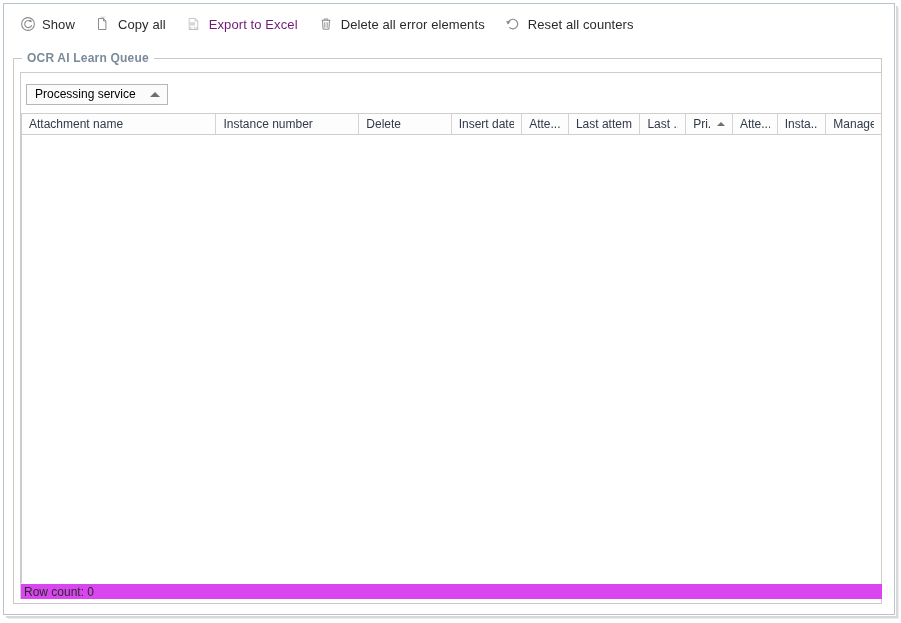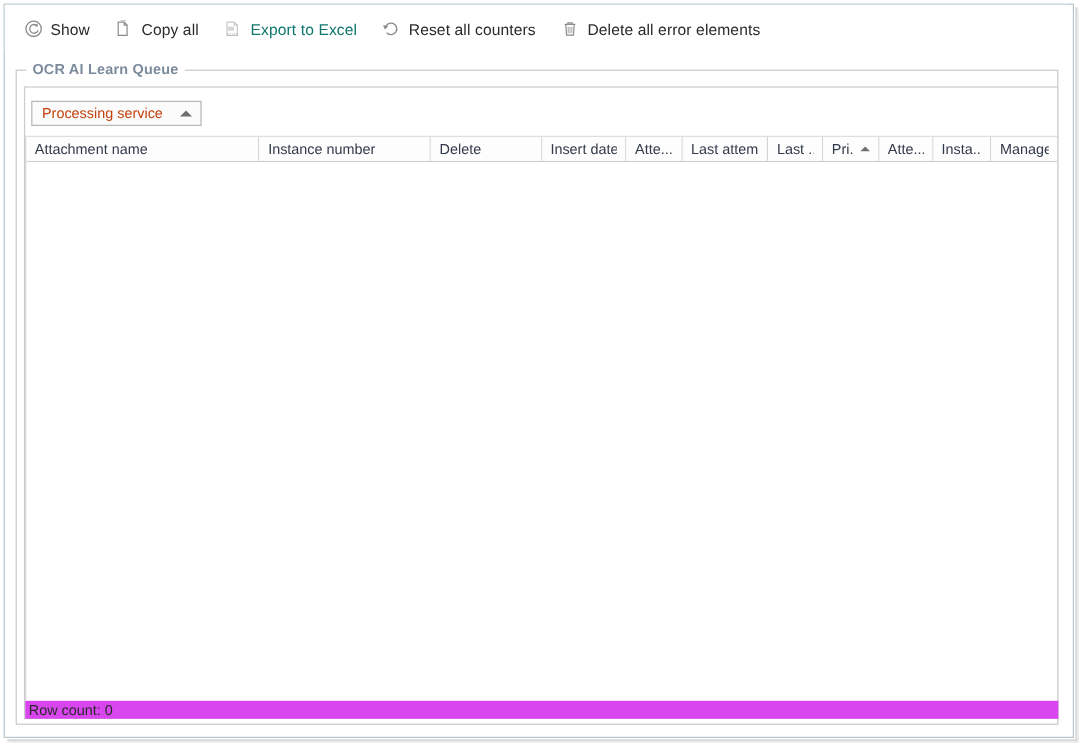--- a/index.html
+++ b/index.html
@@ -88,21 +88,21 @@
     padding: 2px 2px;
     cursor: default;
     white-space: nowrap;
   }
   .tb-item.disabled { cursor: default; }
   .tb-label {
     font-size: 13px;
     color: #2a2a2a;
     letter-spacing: 0.1px;
   }
-  .tb-item.disabled .tb-label { color: #0f766e; }
+  .tb-item.disabled .tb-label { color: #701a75; }
   .tb-icon {
     width: 17px;
     height: 17px;
     display: inline-flex;
     align-items: center;
     justify-content: center;
     flex: 0 0 auto;
   }
   .tb-icon svg { display: block; }
 
@@ -155,21 +155,21 @@
     display: flex;
     align-items: center;
     justify-content: space-between;
     min-width: 118px;
     height: 21px;
     padding: 0 7px 0 8px;
     box-sizing: border-box;
     border: 1px solid #b6b6b6;
     background: #fbfbfb;
     font-size: 12px;
-    color: #c2410c;
+    color: #000000;
     cursor: default;
   }
   .group-chip-label { margin-right: 14px; }
   .sort-asc {
     width: 0; height: 0;
     border-left: 5px solid transparent;
     border-right: 5px solid transparent;
     border-bottom: 5px solid #6f6f6f;
   }
 
@@ -283,39 +283,39 @@
             <rect x="4.1" y="6.2" width="5" height="3.4" fill="#d6d6d6"></rect>
             <text x="3.0" y="14.1" font-family="'Liberation Sans', sans-serif" font-size="3.6" fill="#b0b0b0">XLSX</text>
           </svg>
         </span>
         <span class="tb-label">Export to Excel</span>
       </div>
 
       <div class="tb-item">
         <span class="tb-icon">
           <svg width="16" height="16" viewBox="0 0 16 16">
-            <path d="M3.1 7.3 A4.8 4.8 0 1 1 4.6 11.6" fill="none" stroke="#8b8b8b" stroke-width="1.15" stroke-linecap="round"></path>
-            <path d="M1.2 5.0 L5.6 5.6 L2.7 8.6 Z" fill="#8b8b8b"></path>
-          </svg>
-        </span>
-        <span class="tb-label">Reset all counters</span>
-      </div>
-
-      <div class="tb-item">
-        <span class="tb-icon">
-          <svg width="16" height="16" viewBox="0 0 16 16">
             <path d="M3.6 4.3 h8.8" stroke="#8b8b8b" stroke-width="1" fill="none"></path>
             <path d="M6.2 4.3 v-1.3 h3.6 v1.3" stroke="#8b8b8b" stroke-width="1" fill="none"></path>
             <path d="M4.5 4.6 l0.6 8.6 h5.8 l0.6 -8.6" stroke="#8b8b8b" stroke-width="1" fill="none"></path>
             <path d="M6.5 6.2 v5.6 M8 6.2 v5.6 M9.5 6.2 v5.6" stroke="#a8a8a8" stroke-width="0.85" fill="none"></path>
           </svg>
         </span>
         <span class="tb-label">Delete all error elements</span>
       </div>
 
+      <div class="tb-item">
+        <span class="tb-icon">
+          <svg width="16" height="16" viewBox="0 0 16 16">
+            <path d="M3.1 7.3 A4.8 4.8 0 1 1 4.6 11.6" fill="none" stroke="#8b8b8b" stroke-width="1.15" stroke-linecap="round"></path>
+            <path d="M1.2 5.0 L5.6 5.6 L2.7 8.6 Z" fill="#8b8b8b"></path>
+          </svg>
+        </span>
+        <span class="tb-label">Reset all counters</span>
+      </div>
+
     </div>
 
     <div class="groupbox" style="left:9px; top:54px; width:869px; height:546px;"></div>
     <div class="groupbox-title" style="left:18px; top:47px;">OCR AI Learn Queue</div>
 
     <div class="panel" style="left:16px; top:68px; width:862px; height:527px;"></div>
 
     <div class="groupbar" style="left:22px; top:79px;">
       <div class="group-chip">
         <span class="group-chip-label">Processing service</span>

